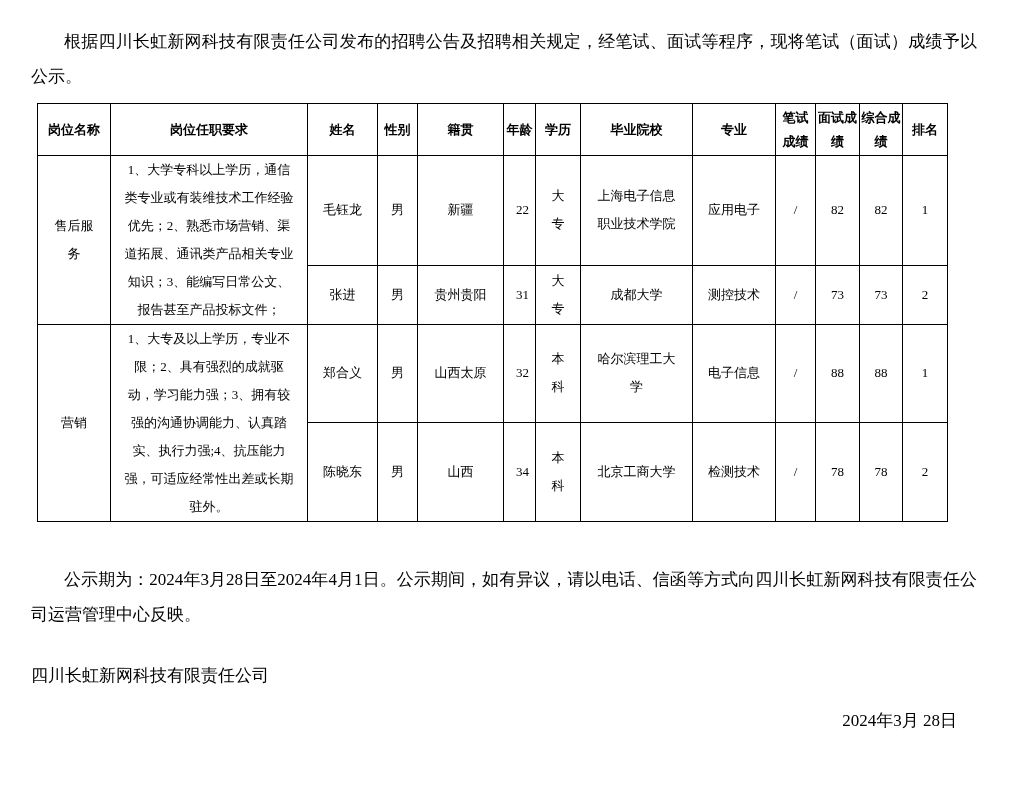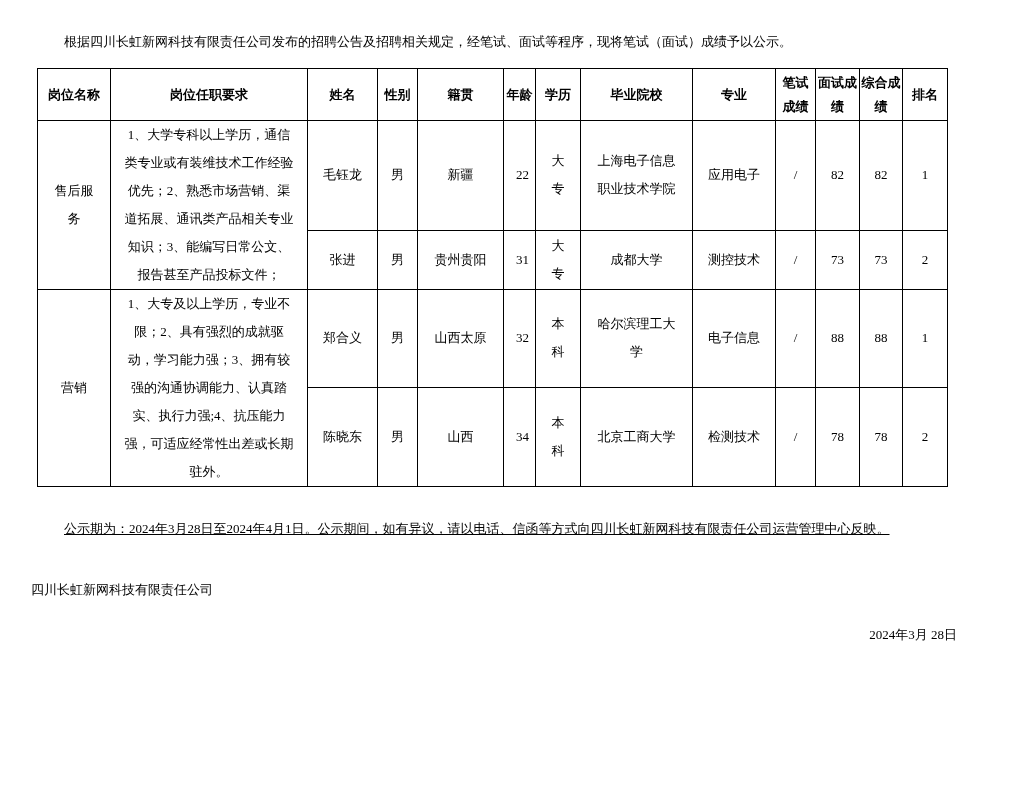--- a/index.html
+++ b/index.html
@@ -6,21 +6,21 @@
   html, body { background: #ffffff; }
   body {
     width: 1013px;
     height: 797px;
     font-family: "Liberation Serif", "DejaVu Serif", serif;
     color: #000000;
     padding: 24px 36px 0 31px;
     overflow: hidden;
   }
   .para {
-    font-size: 13px;
+    font-size: 17px;
     line-height: 35px;
     text-align: justify;
   }
   .indent { text-indent: 33px; }
 
   table.results {
     border-collapse: collapse;
     table-layout: fixed;
     width: 910px;
     margin: 9px 0 0 6px;
@@ -49,21 +49,21 @@
     line-height: 26.5px;
     padding: 0 6px;
     font-size: 12.5px;
   }
   tr.hdr  { height: 52px; }
   tr.r1   { height: 106px; }
   tr.r2   { height: 55px; }
   tr.r3   { height: 81px; }
   tr.r4   { height: 82px; }
 
-  .notice { margin-top: 24px; text-decoration: underline; }
+  .notice { margin-top: 40px; }
   .company-line {
     margin-top: 26px;
     text-align: left;
     padding-right: 20px;
   }
   .date-line {
     margin-top: 10px;
     text-align: right;
     padding-right: 20px;
   }

